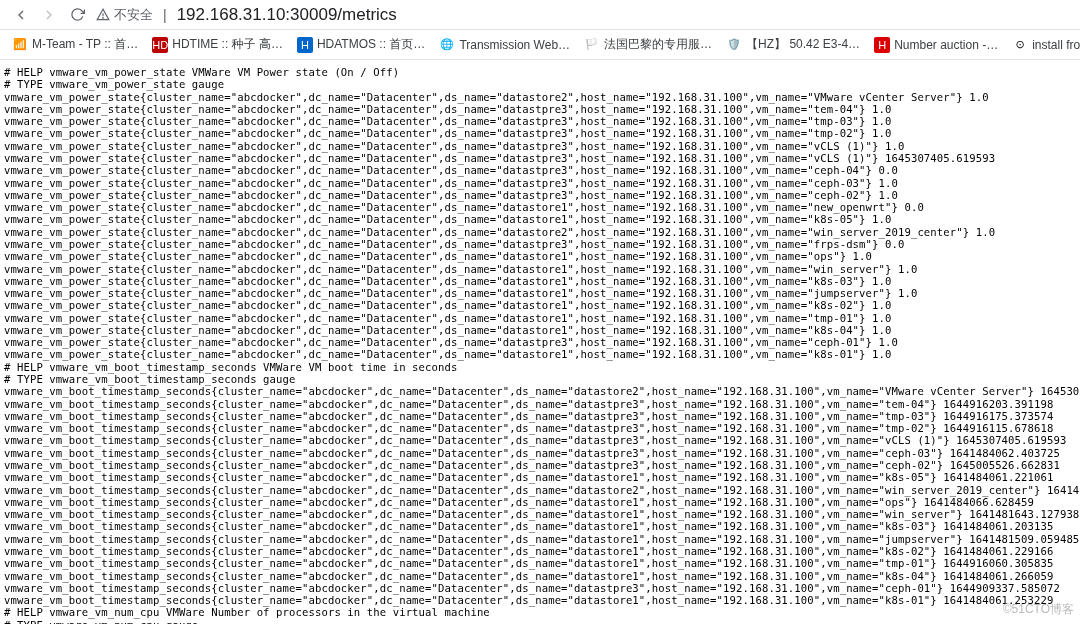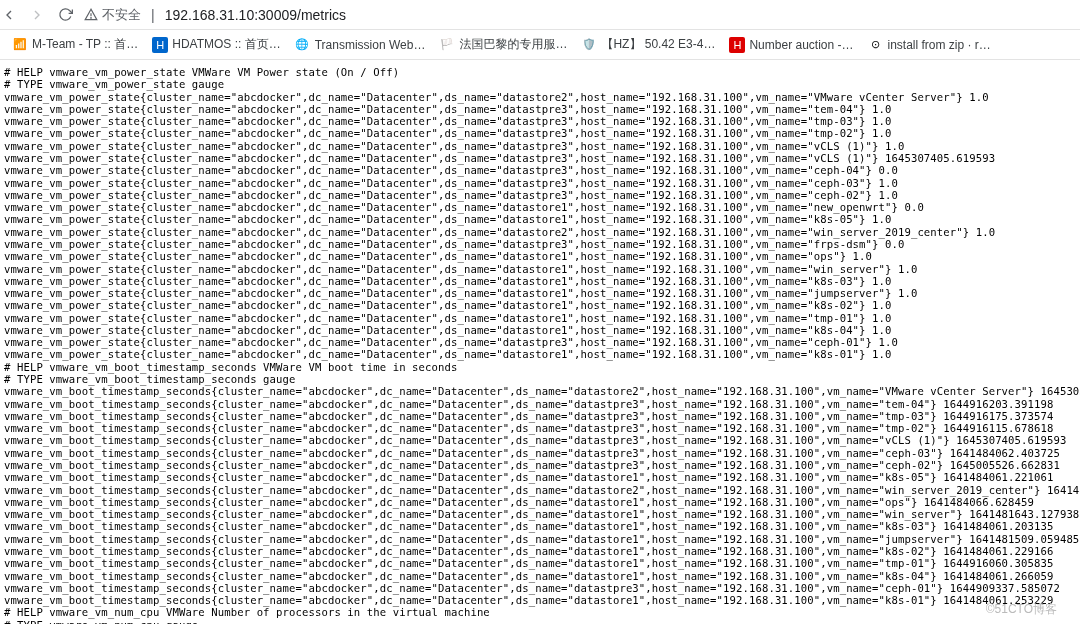--- a/index.html
+++ b/index.html
@@ -1,26 +1,26 @@
 <!DOCTYPE html>
 <html><head>
 <meta charset="utf-8">
 <style>
   * { margin:0; padding:0; box-sizing:border-box; }
   body { font-family:-apple-system,"Segoe UI",Arial,sans-serif; background:#fff; overflow:hidden; width:1080px; height:624px; position:relative; }
-  .toolbar { height:30px; display:flex; align-items:center; gap:10px; padding:0 0; border-bottom:1px solid #e3e3e3; font-size:14px; color:#5f6368; }
+  .toolbar { height:30px; display:flex; align-items:center; gap:10px; padding:0 12px; border-bottom:1px solid #e3e3e3; font-size:14px; color:#5f6368; }
   .nav-btn { width:18px; height:18px; display:flex; align-items:center; justify-content:center; cursor:pointer; }
   .nav-btn svg { stroke:#5f6368; }
   .insecure { display:flex; align-items:center; gap:4px; color:#5f6368; font-size:13px; }
-  .url { color:#202124; font-size:14px; }
+  .url { color:#202124; font-size:17px; }
   .bookmarks { height:30px; display:flex; align-items:center; gap:6px; padding:0 8px; border-bottom:1px solid #e3e3e3; font-size:12px; color:#3c4043; overflow:hidden; white-space:nowrap; }
   .bm { display:flex; align-items:center; gap:4px; padding:2px 4px; cursor:pointer; }
   .fav { width:16px; height:16px; display:inline-flex; align-items:center; justify-content:center; font-size:11px; border-radius:2px; }
   .content { padding:6px 4px; font-family:Consolas,Menlo,monospace; font-size:10.6px; line-height:1.16; white-space:pre; color:#000; letter-spacing:0.1px; }
-  .watermark { position:absolute; right:23px; bottom:6px; color:#bbb; font-size:12px;margin-top:48px; }
+  .watermark { position:absolute; right:6px; bottom:6px; color:#bbb; font-size:12px;margin-top:48px; }
 </style>
 </head>
 <body>
 
 <div class="toolbar">
   <span class="nav-btn">
       <svg width="16" height="16" viewBox="0 0 24 24" fill="none" stroke-width="2">
         <path d="M15 18l-6-6 6-6"></path>
       </svg>
     </span>
@@ -44,20 +44,24 @@
     <span>不安全</span>
   </span>
   <span style="color:#5f6368">|</span>
   <span class="url">192.168.31.10:30009/metrics</span>
 </div>
 
 <div class="bookmarks" id="bookmarks">
     <div class="bm">
       <span class="fav" style="background: rgb(255, 255, 255); color: rgb(0, 0, 0);">📶</span>
       <span>M-Team - TP :: 首…</span>
+    </div>
+    <div class="bm">
+      <span class="fav" style="background: rgb(187, 0, 0); color: rgb(255, 255, 255);">HD</span>
+      <span>HDTIME :: 种子 高…</span>
     </div>
     <div class="bm">
       <span class="fav" style="background: rgb(0, 102, 204); color: rgb(255, 255, 255);">H</span>
       <span>HDATMOS :: 首页…</span>
     </div>
     <div class="bm">
       <span class="fav" style="background: rgb(255, 255, 255); color: rgb(0, 0, 0);">🌐</span>
       <span>Transmission Web…</span>
     </div>
     <div class="bm">

